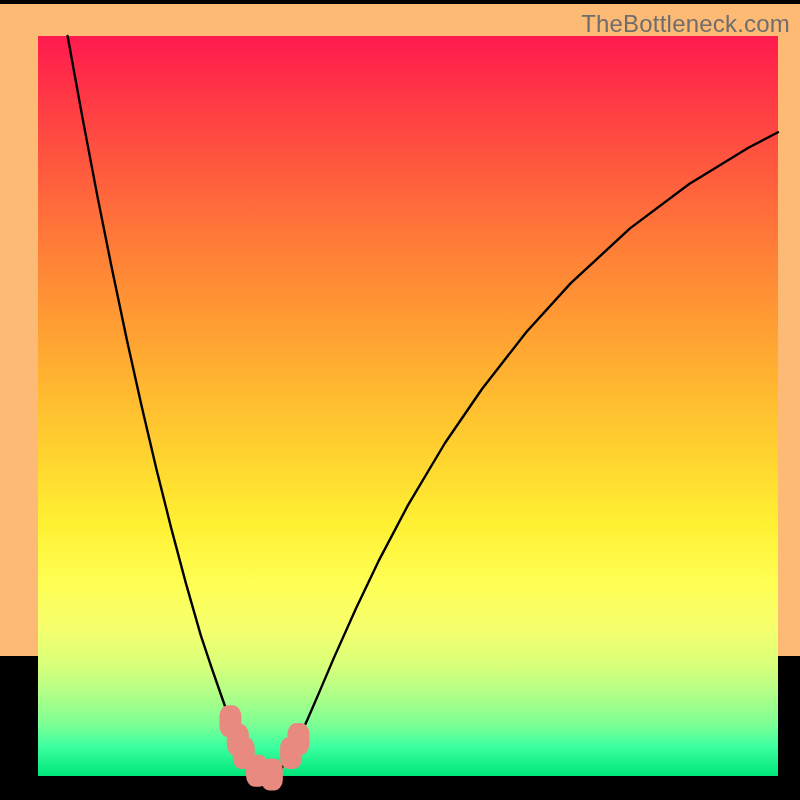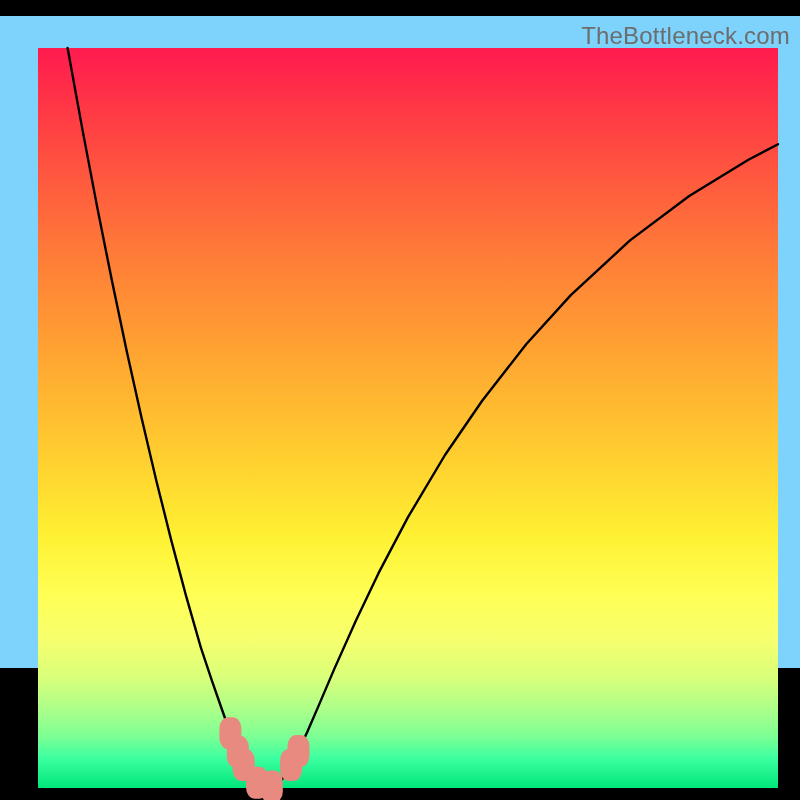--- a/index.html
+++ b/index.html
@@ -7,24 +7,24 @@
     padding: 0;
     width: 800px;
     height: 800px;
     overflow: hidden;
     background: #000;
     font-family: Arial, Helvetica, sans-serif;
   }
   .frame {
     position: absolute;
     left: 0;
-    top: 16px;
+    top: 4px;
     width: 800px;
     height: 652px;
-    background: #7dd3fc;
+    background: #fdba74;
   }
   .plot {
     position: absolute;
     background: linear-gradient(to bottom,
       #ff1a4f 0%,
       #ff3745 8%,
       #ff5a3e 18%,
       #ff7c38 28%,
       #ff9a33 38%,
       #ffb930 48%,

